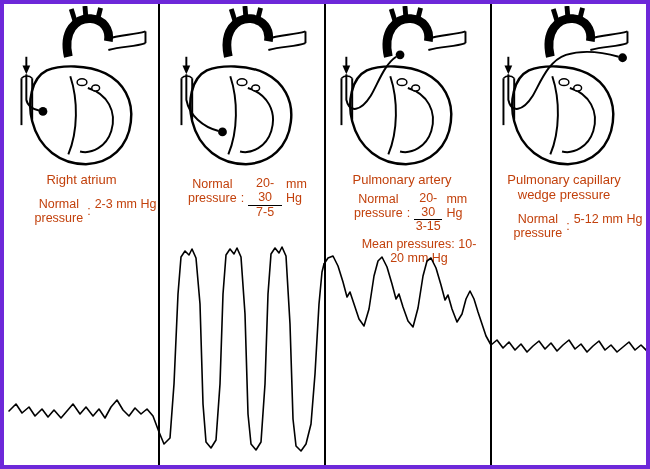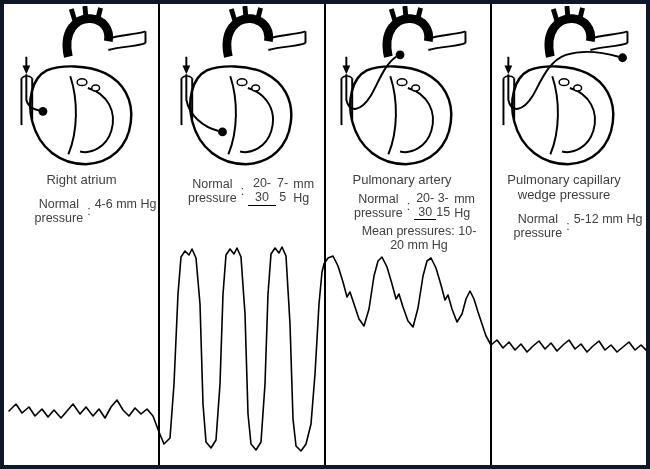--- a/index.html
+++ b/index.html
@@ -1,39 +1,39 @@
 <!DOCTYPE html>
 <html><head>
 <meta charset="utf-8">
 <style>
   html,body{margin:0;padding:0;background:#fff;}
   .frame{
     position:relative;
     width:650px;height:469px;
     box-sizing:border-box;
-    border:4px solid #0f172a;
+    border:4px solid #6d28d9;
     background:#fff;
     overflow:hidden;
     font-family:"Liberation Sans", sans-serif;
-    color:#404040;
+    color:#c2410c;
   }
   .divider{position:absolute;top:0;bottom:0;width:2px;background:#000;}
   .panel{position:absolute;top:0;bottom:0;display:flex;flex-direction:column;align-items:center;}
   .heart{flex:0 0 auto;margin-top:2px;}
   .panel-label{
     font-size:13px;line-height:1.15;text-align:center;margin-top:1px;
     max-width:130px;
   }
   .pressure{
     display:flex;justify-content:center;align-items:flex-start;gap:4px;
     font-size:12.5px;margin-top:9px;margin-left:28px;
   }
   .np{display:inline-flex;flex-direction:column;text-align:center;line-height:1.15;}
   .colon{align-self:center;}
-  .frac{display:inline-flex;flex-direction:row;text-align:center;line-height:1.1;}
+  .frac{display:inline-flex;flex-direction:column;text-align:center;line-height:1.1;}
   .frac .top{border-bottom:1.4px solid #000;padding:0 2px;}
   .mean{font-size:12.5px;text-align:center;margin-top:3px;margin-left:34px;}
   .p3 .pressure{margin-top:4px;}
   .p2 .pressure{margin-top:5px;}
   #waveform-svg{position:absolute;left:0;top:0;pointer-events:none;}
   #waveform-svg polyline{fill:none;stroke:#000;stroke-width:1.6;stroke-linejoin:round;stroke-linecap:round;}
   .defs-holder{position:absolute;width:0;height:0;overflow:hidden;}
 </style>
 </head>
 <body>
@@ -76,21 +76,21 @@
       <path d="M13,70 L13,96 C14,102 20,106 26,107" fill="none" stroke="#000" stroke-width="2"></path>
       <circle cx="30" cy="108" r="4.5" fill="#000"></circle>
     </svg>
     <div class="panel-label">Right atrium</div>
     <div class="pressure">
       <span class="np">
         <span>Normal</span>
         <span>pressure</span>
       </span>
       <span class="colon">:</span>
-      <span>4-6 mm Hg</span>
+      <span>2-3 mm Hg</span>
     </div>
   </div>
 
   <div class="panel p2" style="left:156px;width:164px">
     <svg class="heart" viewBox="0 0 140 170" width="138" height="166">
       <use href="#heart-base"></use>
       <path d="M13,70 L13,96 C16,112 30,124 46,128" fill="none" stroke="#000" stroke-width="2"></path>
       <circle cx="50" cy="129" r="4.5" fill="#000"></circle>
     </svg>
     <div class="pressure">

